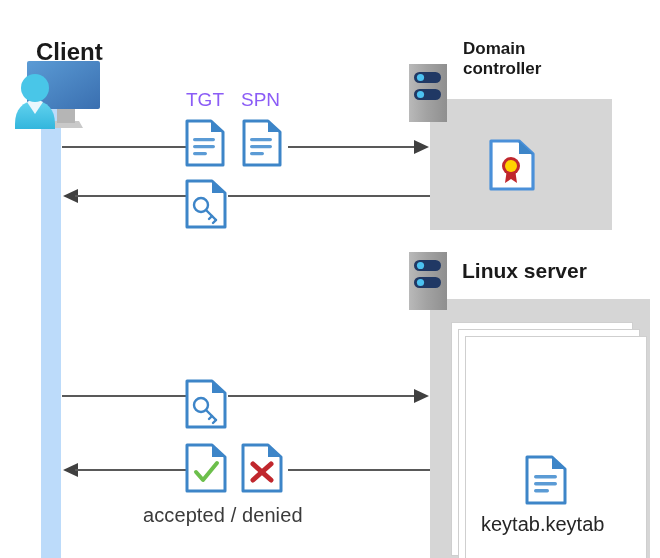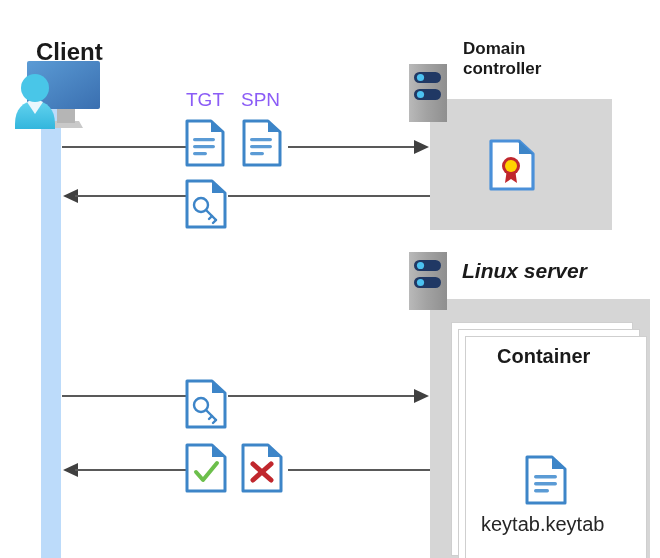--- a/index.html
+++ b/index.html
@@ -14,21 +14,21 @@
   .canvas{position:absolute;left:0;top:0;width:660px;height:558px;margin-top:37px;}
   .abs{position:absolute;}
 
   
   .title-bold{
     font-weight:bold;color:#1a1a1a;
     line-height:1.18;
   }
   .t-client{left:36px;top:1px;font-size:24px;}
   .t-dc{left:463px;top:2px;font-size:17px;width:160px;}
-  .t-linux{left:462px;top:222px;font-size:21px;font-style:italic;}
+  .t-linux{left:462px;top:222px;font-size:21px;}
   .t-container{left:497px;top:308px;font-size:20px;}
   .t-accepted{
     left:143px;top:467px;font-size:20px;color:#3b3b3b;
     font-weight:normal;letter-spacing:.1px;
   }
   .t-keytab{
     left:481px;top:476px;font-size:20px;color:#262626;
     font-weight:normal;
   }
   .lbl-small{font-size:19px;color:#8b5cf6;}
@@ -130,21 +130,20 @@
       <path d="M18 30 l-2 14 l6 -4 l6 4 l-2 -14 z" fill="#c0272d"></path>
       <circle cx="22" cy="27" r="9" fill="#c0272d"></circle>
       <circle cx="22" cy="27" r="6" fill="#ffd200"></circle>
     </svg>
   </div>
 
   <div class="abs card card-a"></div>
   <div class="abs card card-b"></div>
   <div class="abs card card-c"></div>
 
-  <div class="abs title-bold t-container">Container</div>
 
 
   <div class="abs" style="left:525px;top:418px;width:42px;height:50px;">
     <svg width="42" height="50" viewBox="0 0 42 50">
       <path d="M2 2 H27 L40 14 V48 H2 Z" fill="#ffffff" stroke="#3d85c8" stroke-width="3" stroke-linejoin="round"></path>
       <path d="M27 2 L40 14 H27 Z" fill="#3d85c8"></path>
       <rect x="9" y="20" width="23" height="3.4" rx="1.7" fill="#5b9bd5"></rect>
       <rect x="9" y="27" width="23" height="3.4" rx="1.7" fill="#5b9bd5"></rect>
       <rect x="9" y="34" width="15" height="3.4" rx="1.7" fill="#5b9bd5"></rect>
     </svg>
@@ -241,14 +240,15 @@
     <svg width="42" height="50" viewBox="0 0 42 50">
       <path d="M2 2 H27 L40 14 V48 H2 Z" fill="#ffffff" stroke="#3d85c8" stroke-width="3" stroke-linejoin="round"></path>
       <path d="M27 2 L40 14 H27 Z" fill="#3d85c8"></path>
       <g stroke="#c0272d" stroke-width="5" stroke-linecap="round">
         <path d="M12 21 L30 37"></path>
         <path d="M30 21 L12 37"></path>
       </g>
     </svg>
   </div>
 
+  <div class="abs t-accepted">accepted / denied</div>
 
 </div>
 
 </body></html>

